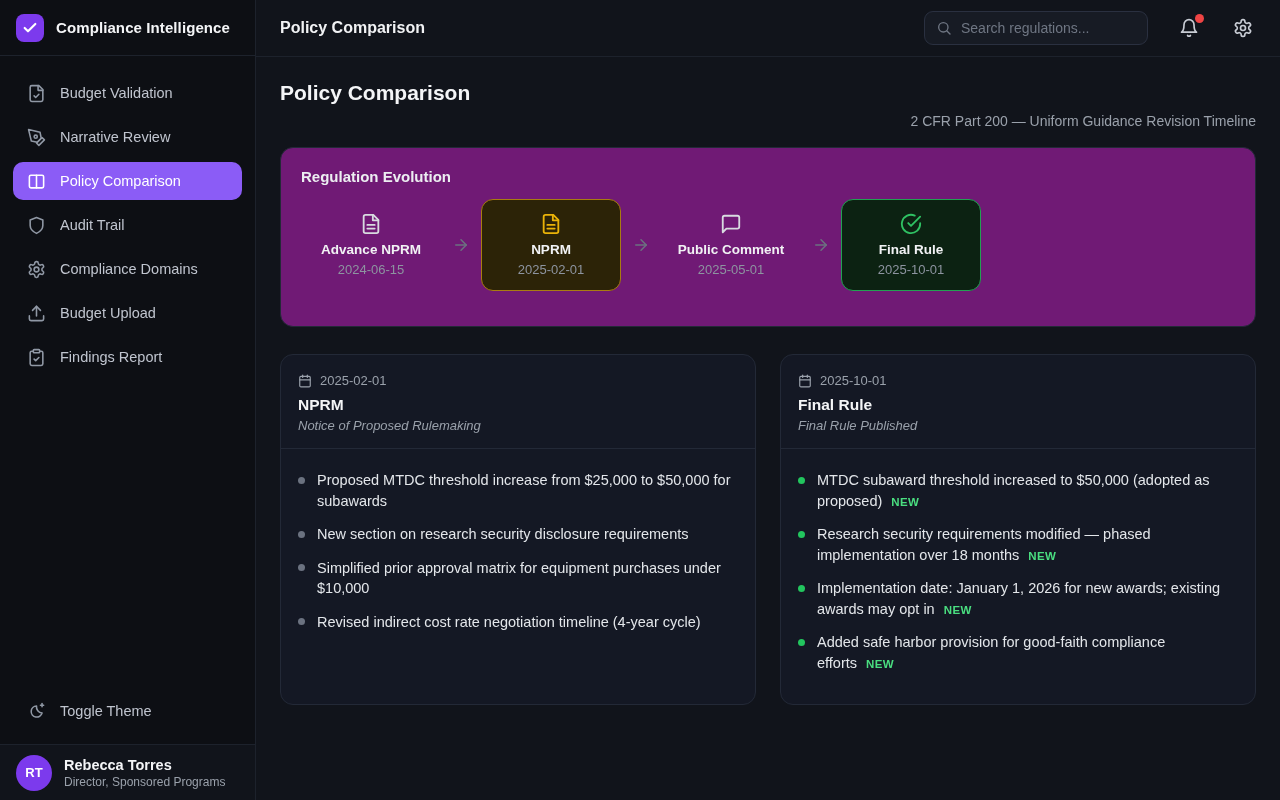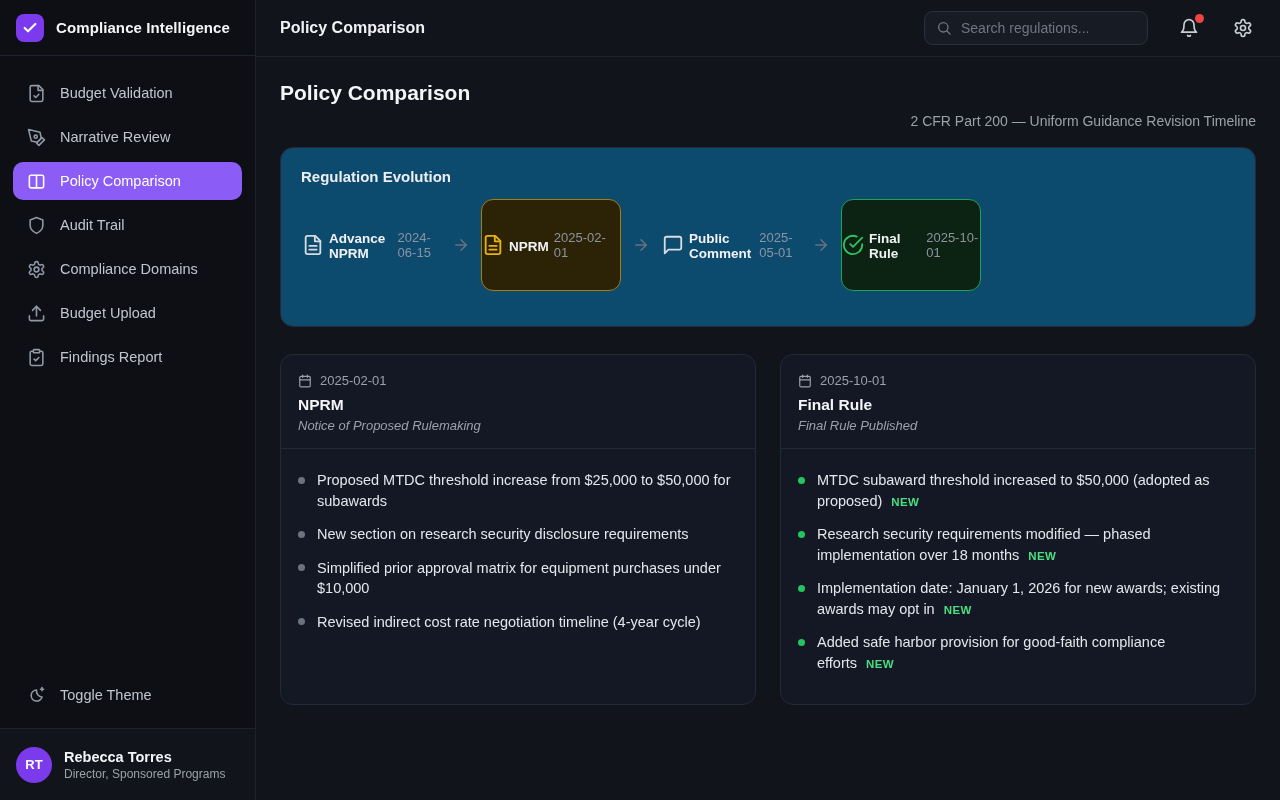--- a/index.html
+++ b/index.html
@@ -42,21 +42,21 @@
   .nav-item .nav-icon { width: 20px; height: 20px; color: #9098a5; display: flex; align-items: center; justify-content: center; flex: 0 0 20px; }
   .nav-item.active { background: #8b5cf6; color: #ffffff; }
   .nav-item.active .nav-icon { color: #ffffff; }
 
   .side-spacer { flex: 1; }
   .theme-row { margin: 0 13px 14px 13px; }
   .profile {
     border-top: 1px solid #1d222c;
     background: #11141b;
     padding: 13px 16px; display: flex; align-items: center; gap: 12px;
-    height: 72px;
+    height: 56px;
   }
   .avatar {
     width: 36px; height: 36px; border-radius: 50%;
     background: #7c3aed; color: #fff;
     font-size: 13px; font-weight: 700;
     display: flex; align-items: center; justify-content: center;
     flex: 0 0 36px;
   }
   .uname { font-size: 14.5px; font-weight: 700; color: #f4f5f7; }
   .urole { font-size: 12px; color: #9aa1ab; margin-top: 2px; }
@@ -92,28 +92,28 @@
     width: 9px; height: 9px; border-radius: 50%; background: #ef4444;
   }
 
   .content { flex: 1; overflow: auto; padding: 24px; }
   .page-title { font-size: 21px; font-weight: 700; color: #f4f5f7; }
   .page-subtitle { font-size: 14px; color: #9aa1ab; margin-top: 8px; text-align: right; }
 
   
   .panel {
     margin-top: 18px;
-    background: #0c4a6e; border: 1px solid #232937; border-radius: 13px;
+    background: #701a75; border: 1px solid #232937; border-radius: 13px;
     padding: 20px; height: 180px;
   }
   .panel-title { font-size: 15px; font-weight: 700; color: #eceef1; }
   .stages { display: flex; align-items: center; margin-top: 14px; }
   .stage {
     width: 140px; height: 92px; border-radius: 12px;
-    display: flex; flex-direction: row; align-items: center; justify-content: center;
+    display: flex; flex-direction: column; align-items: center; justify-content: center;
     gap: 5px; border: 1.5px solid transparent; cursor: pointer;
   }
   .stage-icon { width: 22px; height: 22px; color: #d8dbe0; display: flex; }
   .stage-label { font-size: 13.5px; font-weight: 700; color: #f1f2f4; margin-top: 2px; }
   .stage-date { font-size: 13px; color: #8d94a0; }
   .stage.amber { border-color: #a87c10; background: #2c2307; }
   .stage.amber .stage-icon { color: #eab308; }
   .stage.green { border-color: #22a152; background: #0c2212; }
   .stage.green .stage-icon { color: #2fc163; }
   .stage-arrow { width: 40px; display: flex; align-items: center; justify-content: center; color: #6b7280; flex: 0 0 40px; }

